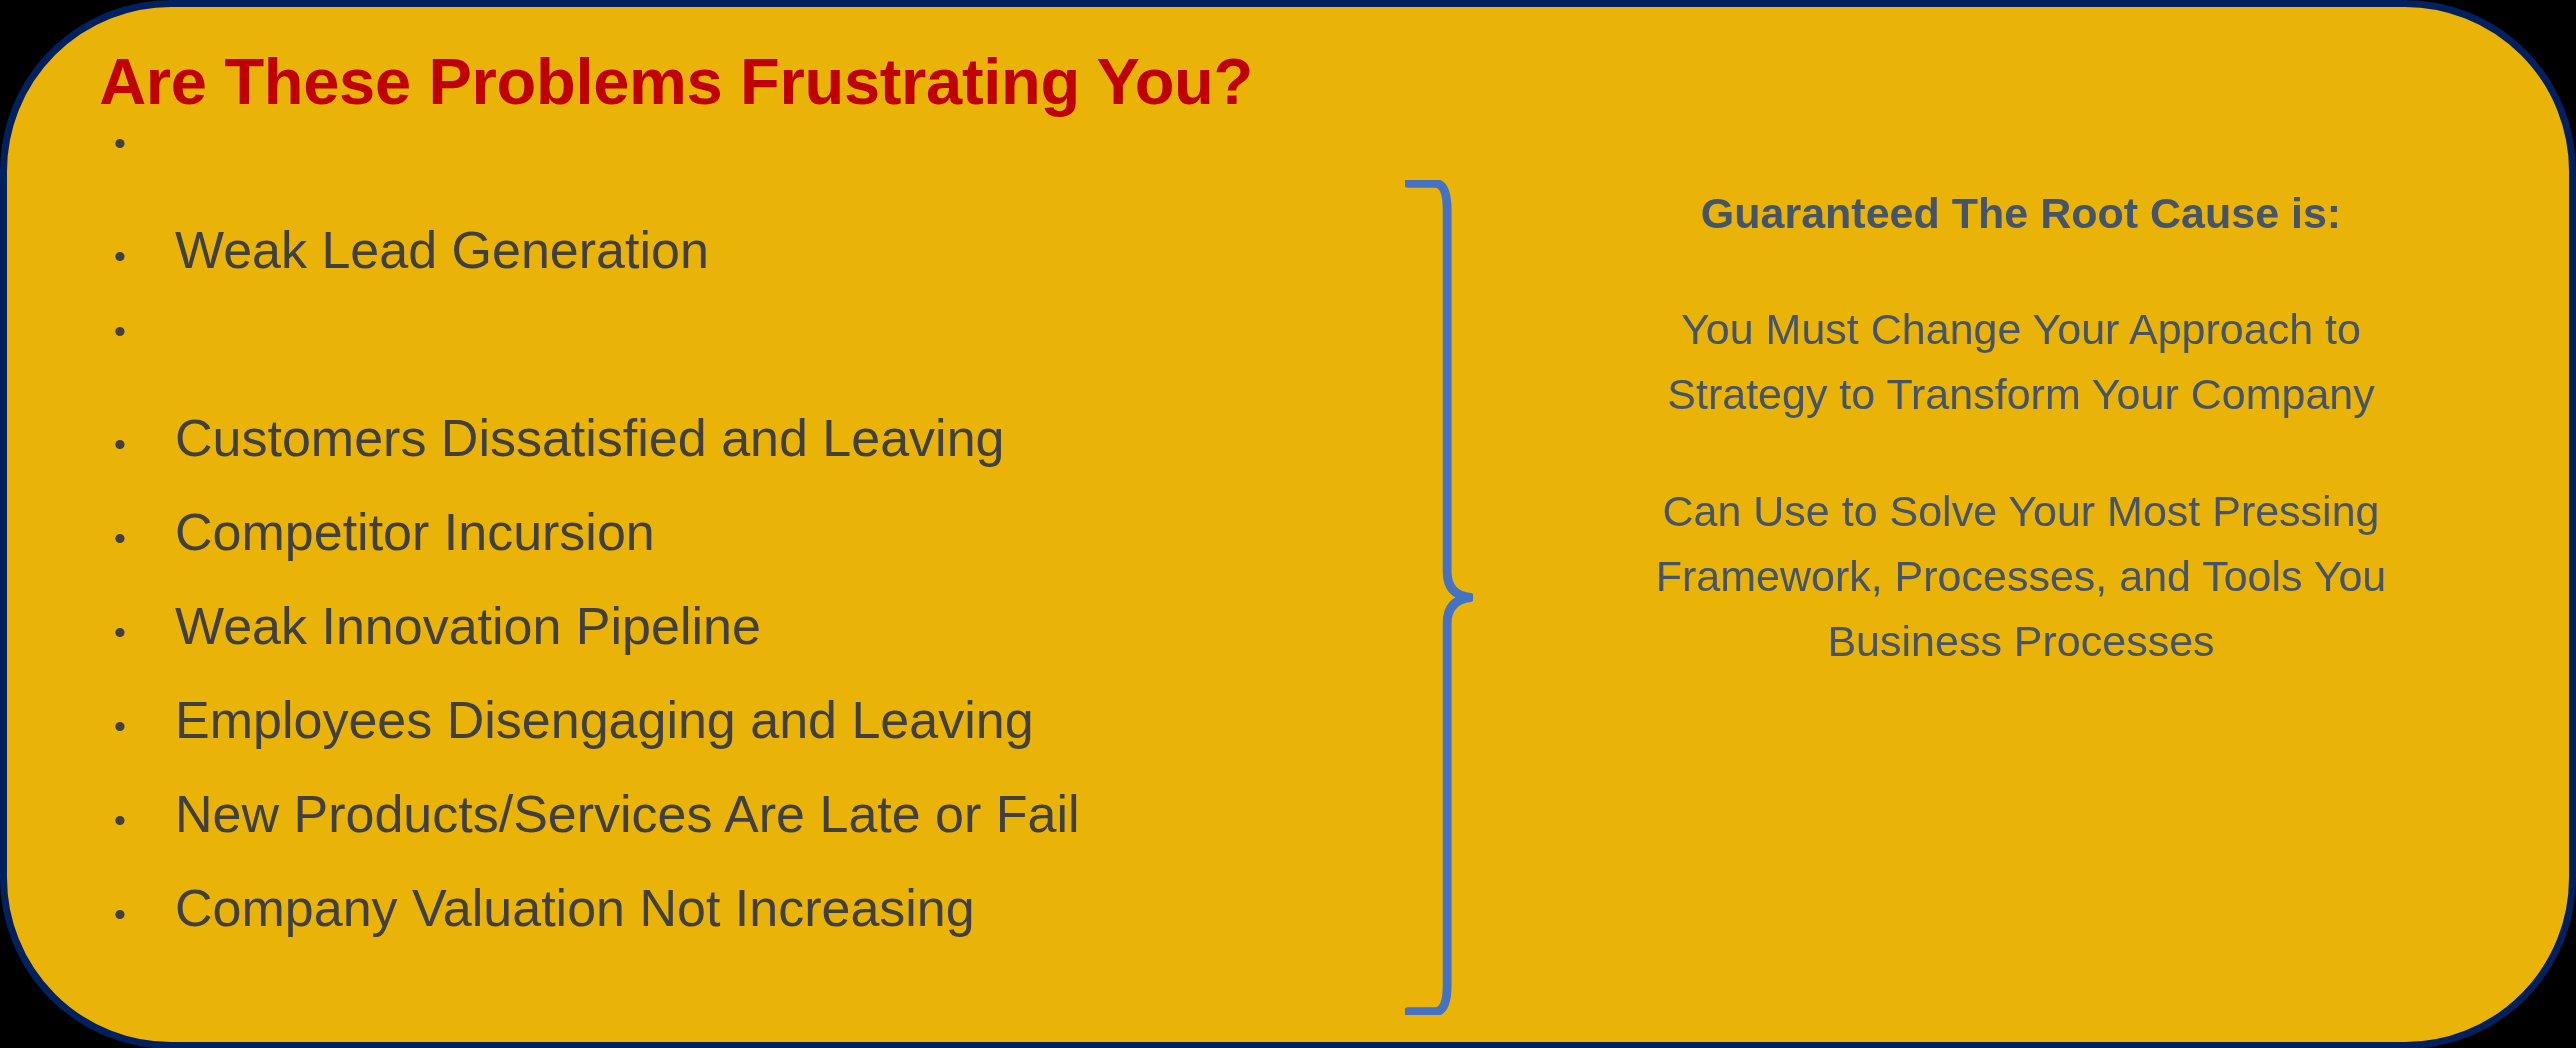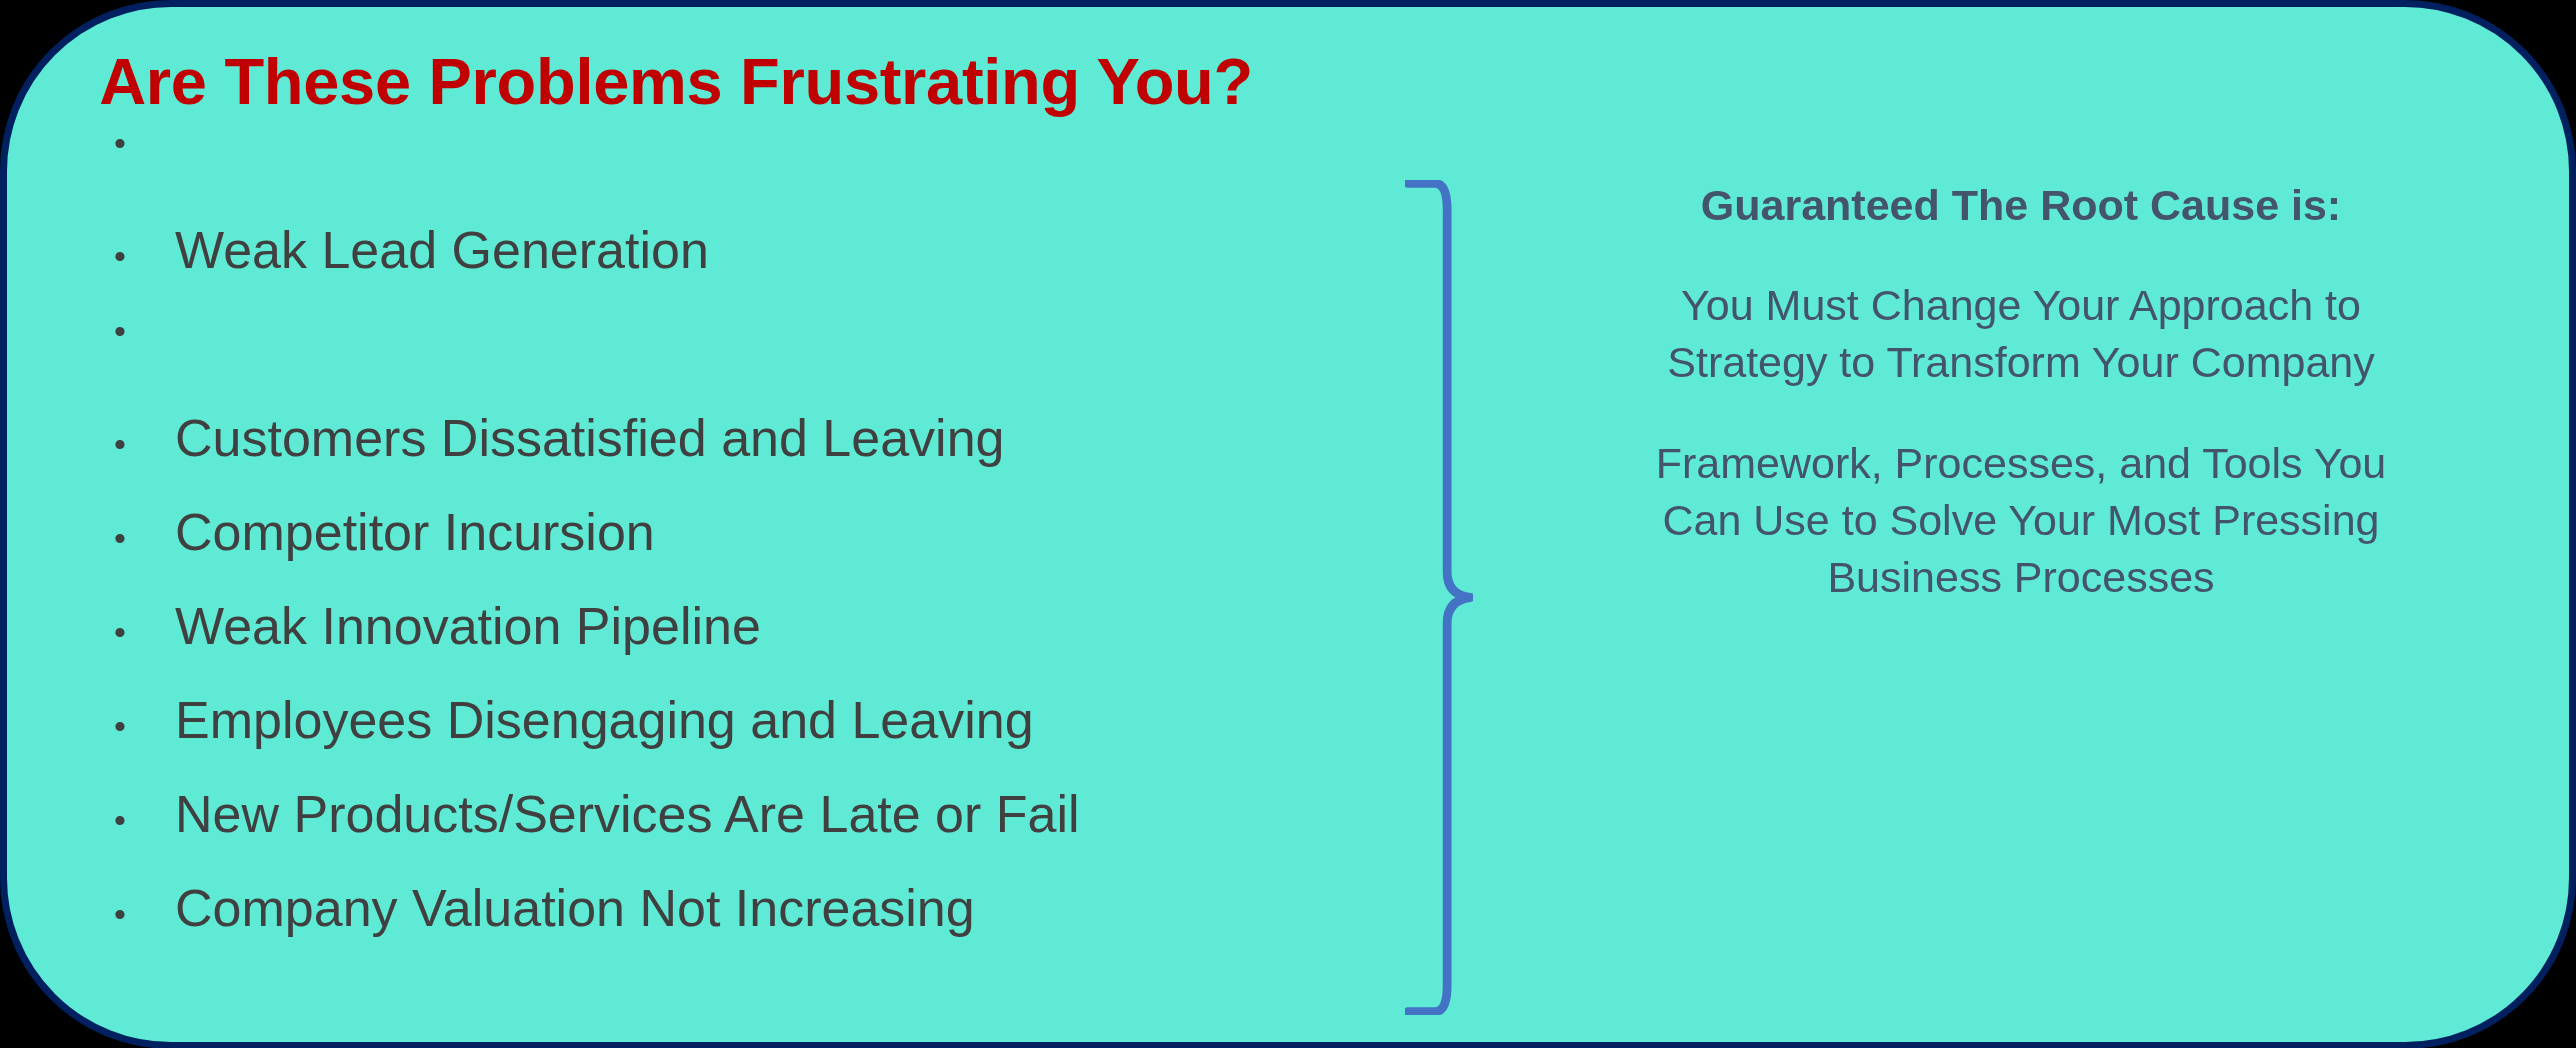--- a/index.html
+++ b/index.html
@@ -16,21 +16,21 @@
   }
 
   
   #slide-card {
     position: absolute;
     left: 0px;
     top: 0px;
     width: 2576px;
     height: 1049px;
     box-sizing: border-box;
-    background: #5eead4;
+    background: #eab308;
     border: 7.5px solid #002060;
     border-radius: 171px;
     overflow: hidden;
     text-decoration: underline;
   }
 
   
   #left-column {
     position: absolute;
     left: 80px;
@@ -101,21 +101,21 @@
     width: 976px;
     text-align: center;
     font-family: "Liberation Sans Narrow", "Liberation Sans", "DejaVu Sans", sans-serif;
     font-stretch: condensed;
     color: #44546A;
   }
 
   .right-para {
     font-size: 43px;
     line-height: 1.33;
-    margin: 0;
+    margin: 8px;
   }
 
   .right-para.heading {
     font-weight: bold;
   }
 
   .para-gap {
     height: 43px;
   }
 </style>
@@ -180,19 +180,19 @@
                L 4 1227" fill="none" stroke="#4472C4" stroke-width="13" stroke-linecap="round" stroke-linejoin="round"></path>
     </svg>
   </div>
 
   <div id="right-column">
       <p class="right-para heading">Guaranteed The Root Cause is:</p>
       <div class="para-gap"></div>
       <p class="right-para">You Must Change Your Approach to</p>
       <p class="right-para">Strategy to Transform Your Company</p>
       <div class="para-gap"></div>
+      <p class="right-para">Can Use to Solve Your Most Pressing</p>
       <p class="right-para">Framework, Processes, and Tools You</p>
-      <p class="right-para">Can Use to Solve Your Most Pressing</p>
       <p class="right-para">Business Processes</p>
     </div>
 
 </div>
 
 
 </body></html>

